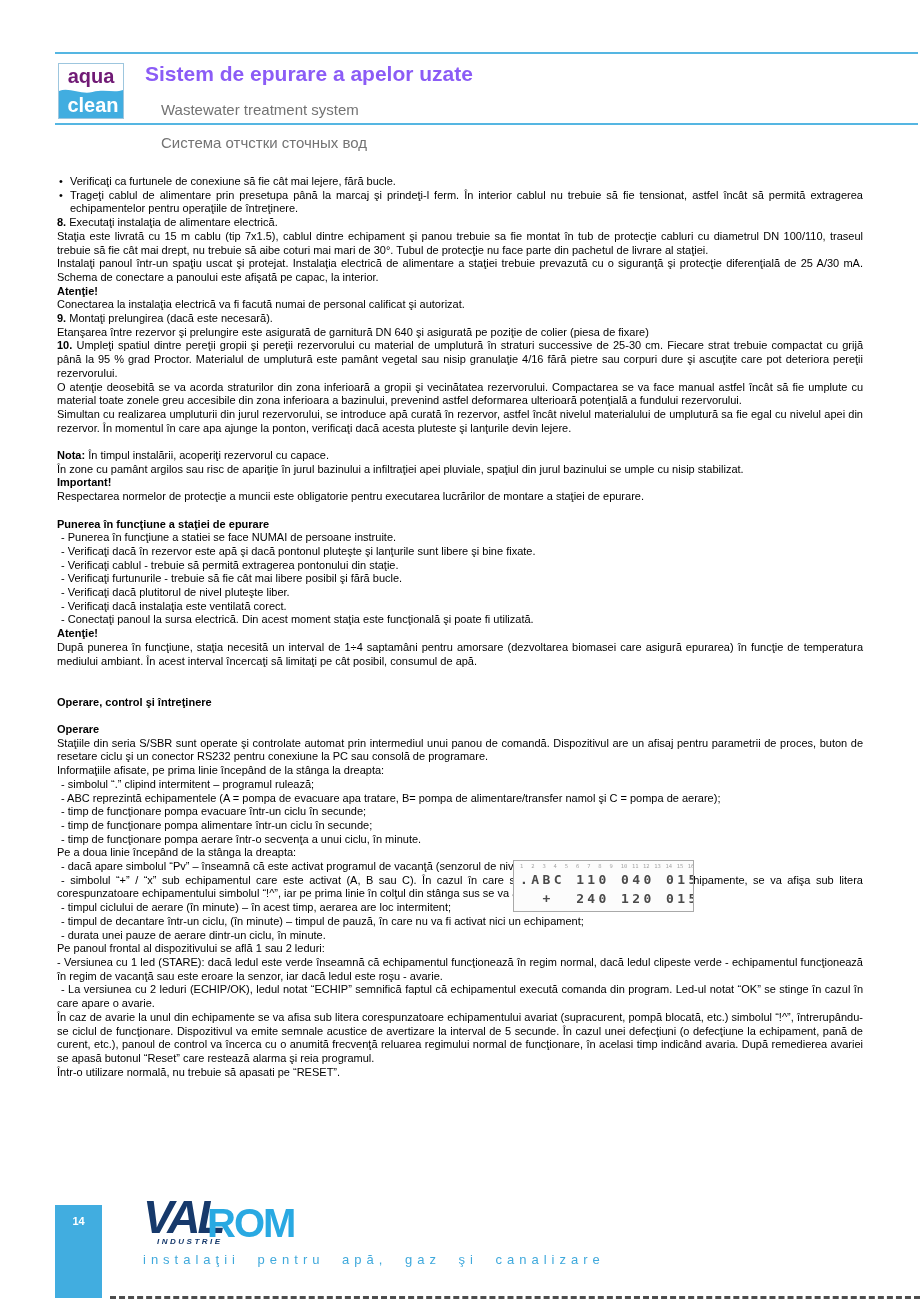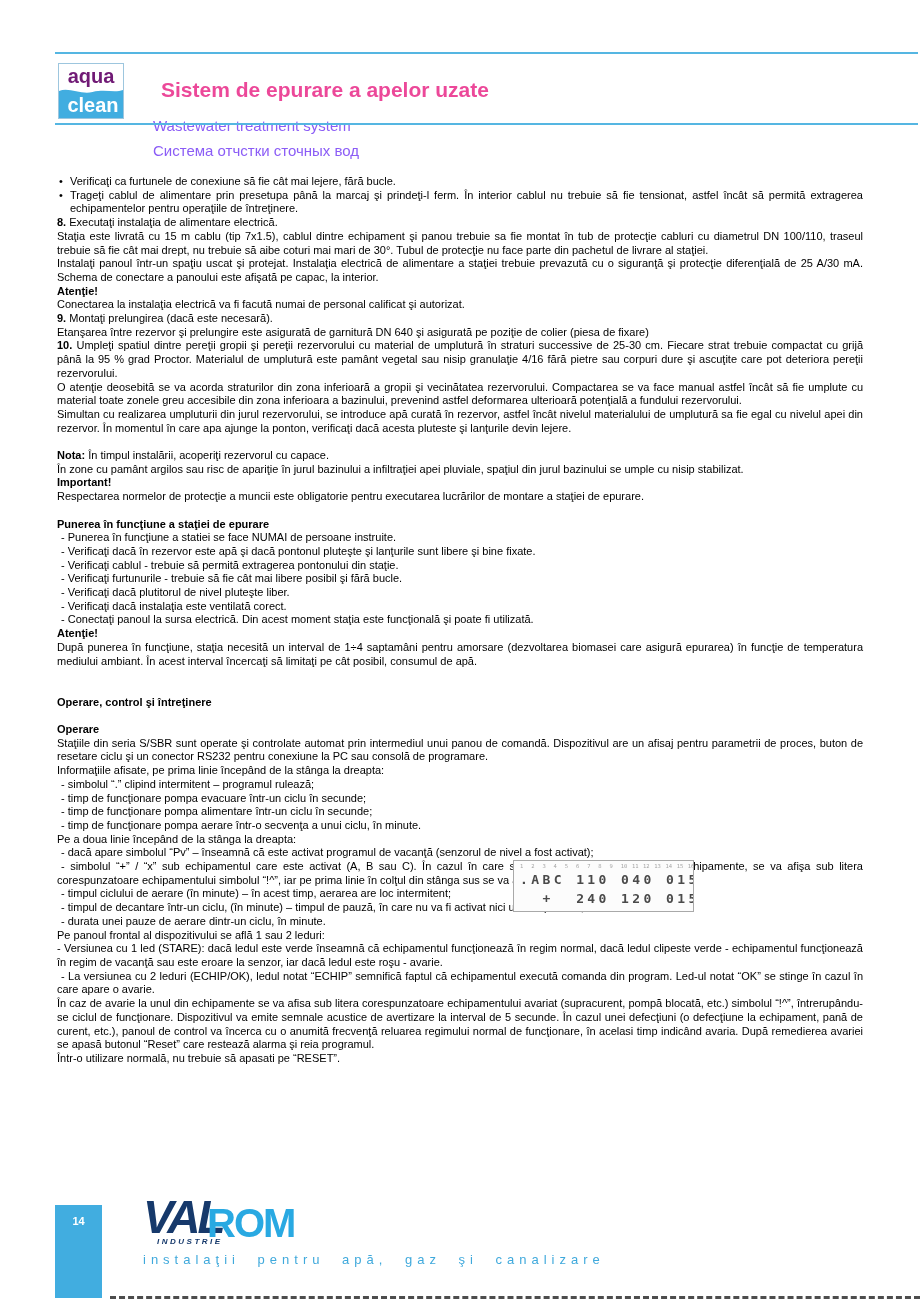--- a/index.html
+++ b/index.html
@@ -9,22 +9,22 @@
   .rule{position:absolute;left:55px;right:2px;height:2px;background:#55b6e2;}
   #rule-top{top:52px;}
   #rule-bottom{top:123px;}
   #logo-box{position:absolute;left:58px;top:63px;width:64px;height:54px;border:1px solid #9dc6de;background:#fff;}
   #logo-box svg{position:absolute;left:0;bottom:0;width:100%;height:100%;}
   .logo-aqua{position:absolute;left:0;right:0;top:1px;text-align:center;
              font-size:20px;font-weight:bold;color:#701a75;letter-spacing:0px;}
   .logo-clean{position:absolute;left:4px;right:0;bottom:1px;text-align:center;
               font-size:20px;font-weight:bold;color:#ffffff;}
   #title-block{position:absolute;left:145px;top:63px;}
-  #doc-title{font-size:21px;font-weight:bold;color:#ec4899;line-height:22px;margin:16px;}
-  .doc-sub{font-size:15px;color:#8b5cf6;line-height:17px;margin:8px;}
+  #doc-title{font-size:21px;font-weight:bold;color:#8b5cf6;line-height:22px;margin:0;}
+  .doc-sub{font-size:15px;color:#737373;line-height:17px;margin:16px;}
   
   #content{position:absolute;left:57px;top:175px;width:806px;
            font-size:11px;line-height:13.7px;}
   #content p{margin:0;}
   .blank{height:13.7px;}
   .j{text-align:justify;}
   .ind{text-indent:4px;}
   .head{font-weight:bold;}
   .bullet{padding-left:13px;position:relative;}
   .dot{position:absolute;left:2px;top:0;}
@@ -103,20 +103,21 @@
       <p class="head">Atenţie!</p>
       <p class="j ">După punerea în funcţiune, staţia necesită un interval de 1÷4 saptamâni pentru amorsare (dezvoltarea biomasei care asigură epurarea) în funcţie de temperatura mediului ambiant. În acest interval încercaţi să limitaţi pe cât posibil, consumul de apă.</p>
       <div class="blank"></div>
       <div class="blank"></div>
       <p class="head">Operare, control şi întreţinere</p>
       <div class="blank"></div>
       <p class="head">Operare</p>
       <p class="j ">Staţiile din seria S/SBR sunt operate şi controlate automat prin intermediul unui panou de comandă. Dispozitivul are un afisaj pentru parametrii de proces, buton de resetare ciclu şi un conector RS232 pentru conexiune la PC sau consolă de programare.</p>
       <p class="">Informaţiile afisate, pe prima linie începând de la stânga la dreapta:</p>
       <p class="ind ">- simbolul “.” clipind intermitent – programul rulează;</p>
+      <p class="ind ">- ABC reprezintă echipamentele (A = pompa de evacuare apa tratare, B=  pompa de alimentare/transfer namol şi C = pompa de aerare);</p>
       <p class="ind ">- timp de funcţionare pompa evacuare într-un ciclu în secunde;</p>
       <p class="ind ">- timp de funcţionare pompa alimentare într-un ciclu în secunde;</p>
       <p class="ind ">- timp de funcţionare pompa aerare într-o secvenţa a unui ciclu, în minute.</p>
       <p class="">Pe a doua linie începând de la stânga la dreapta:</p>
       <p class="ind ">- dacă apare simbolul “Pv” – înseamnă că este activat programul de vacanţă (senzorul de nivel a fost activat);</p>
       <p class="j ind ">- simbolul “+” / “x” sub echipamentul care este activat (A, B sau C). În cazul în care s-a depistat o avarie la unul din echipamente, se va afişa sub litera corespunzatoare echipamentului simbolul “!^”, iar pe prima linie în colţul din stânga sus se va afişa “!”;</p>
       <p class="ind ">- timpul ciclului de aerare (în minute) – în acest timp, aerarea are loc intermitent;</p>
       <p class="ind ">- timpul de decantare într-un ciclu, (în minute) – timpul de pauză, în care nu va fi activat nici un echipament;</p>
       <p class="ind ">- durata unei pauze de aerare dintr-un ciclu, în minute.</p>
       <p class="">Pe panoul frontal al dispozitivului se află 1 sau 2 leduri:</p>

